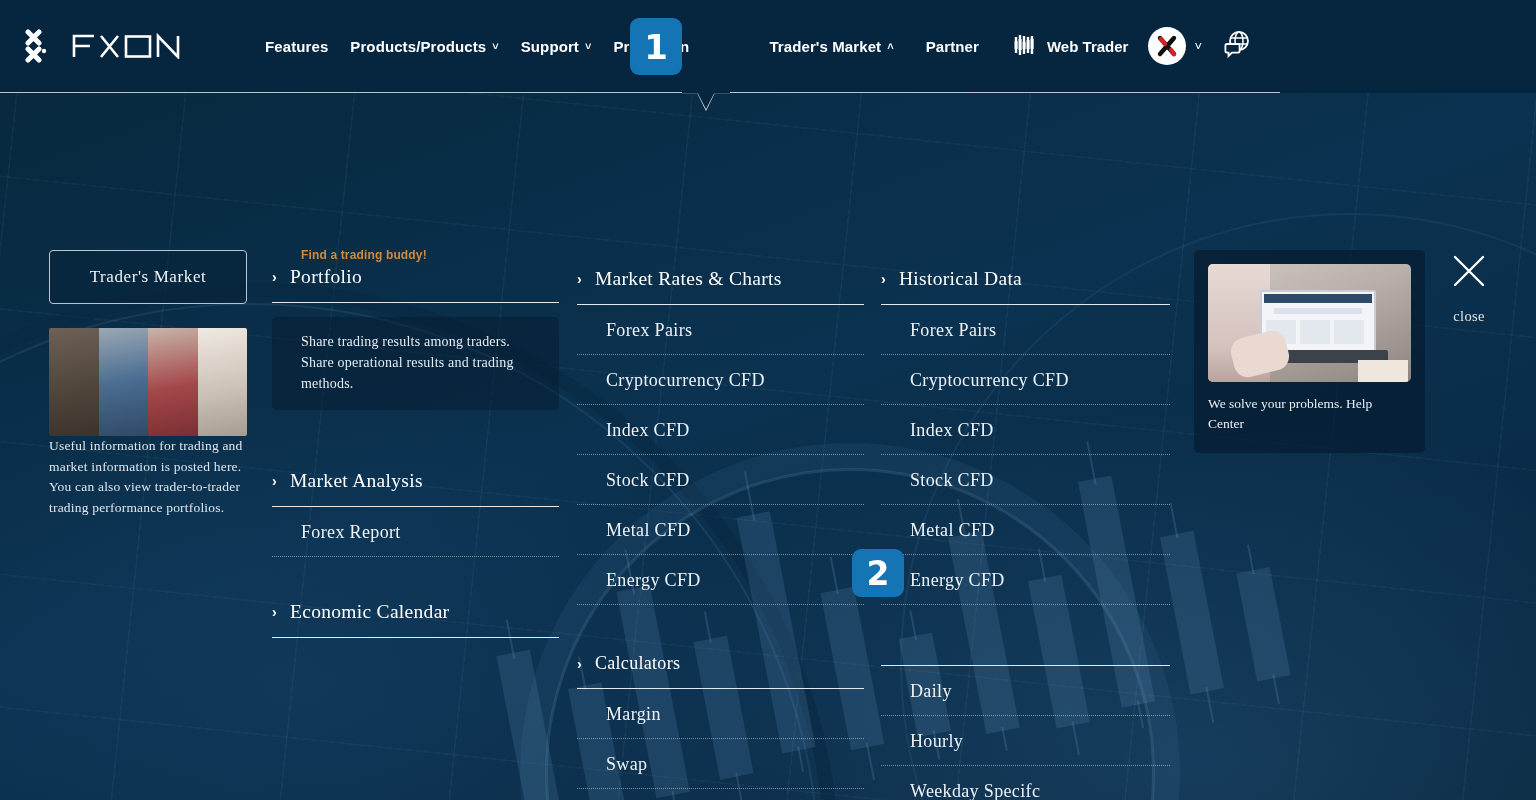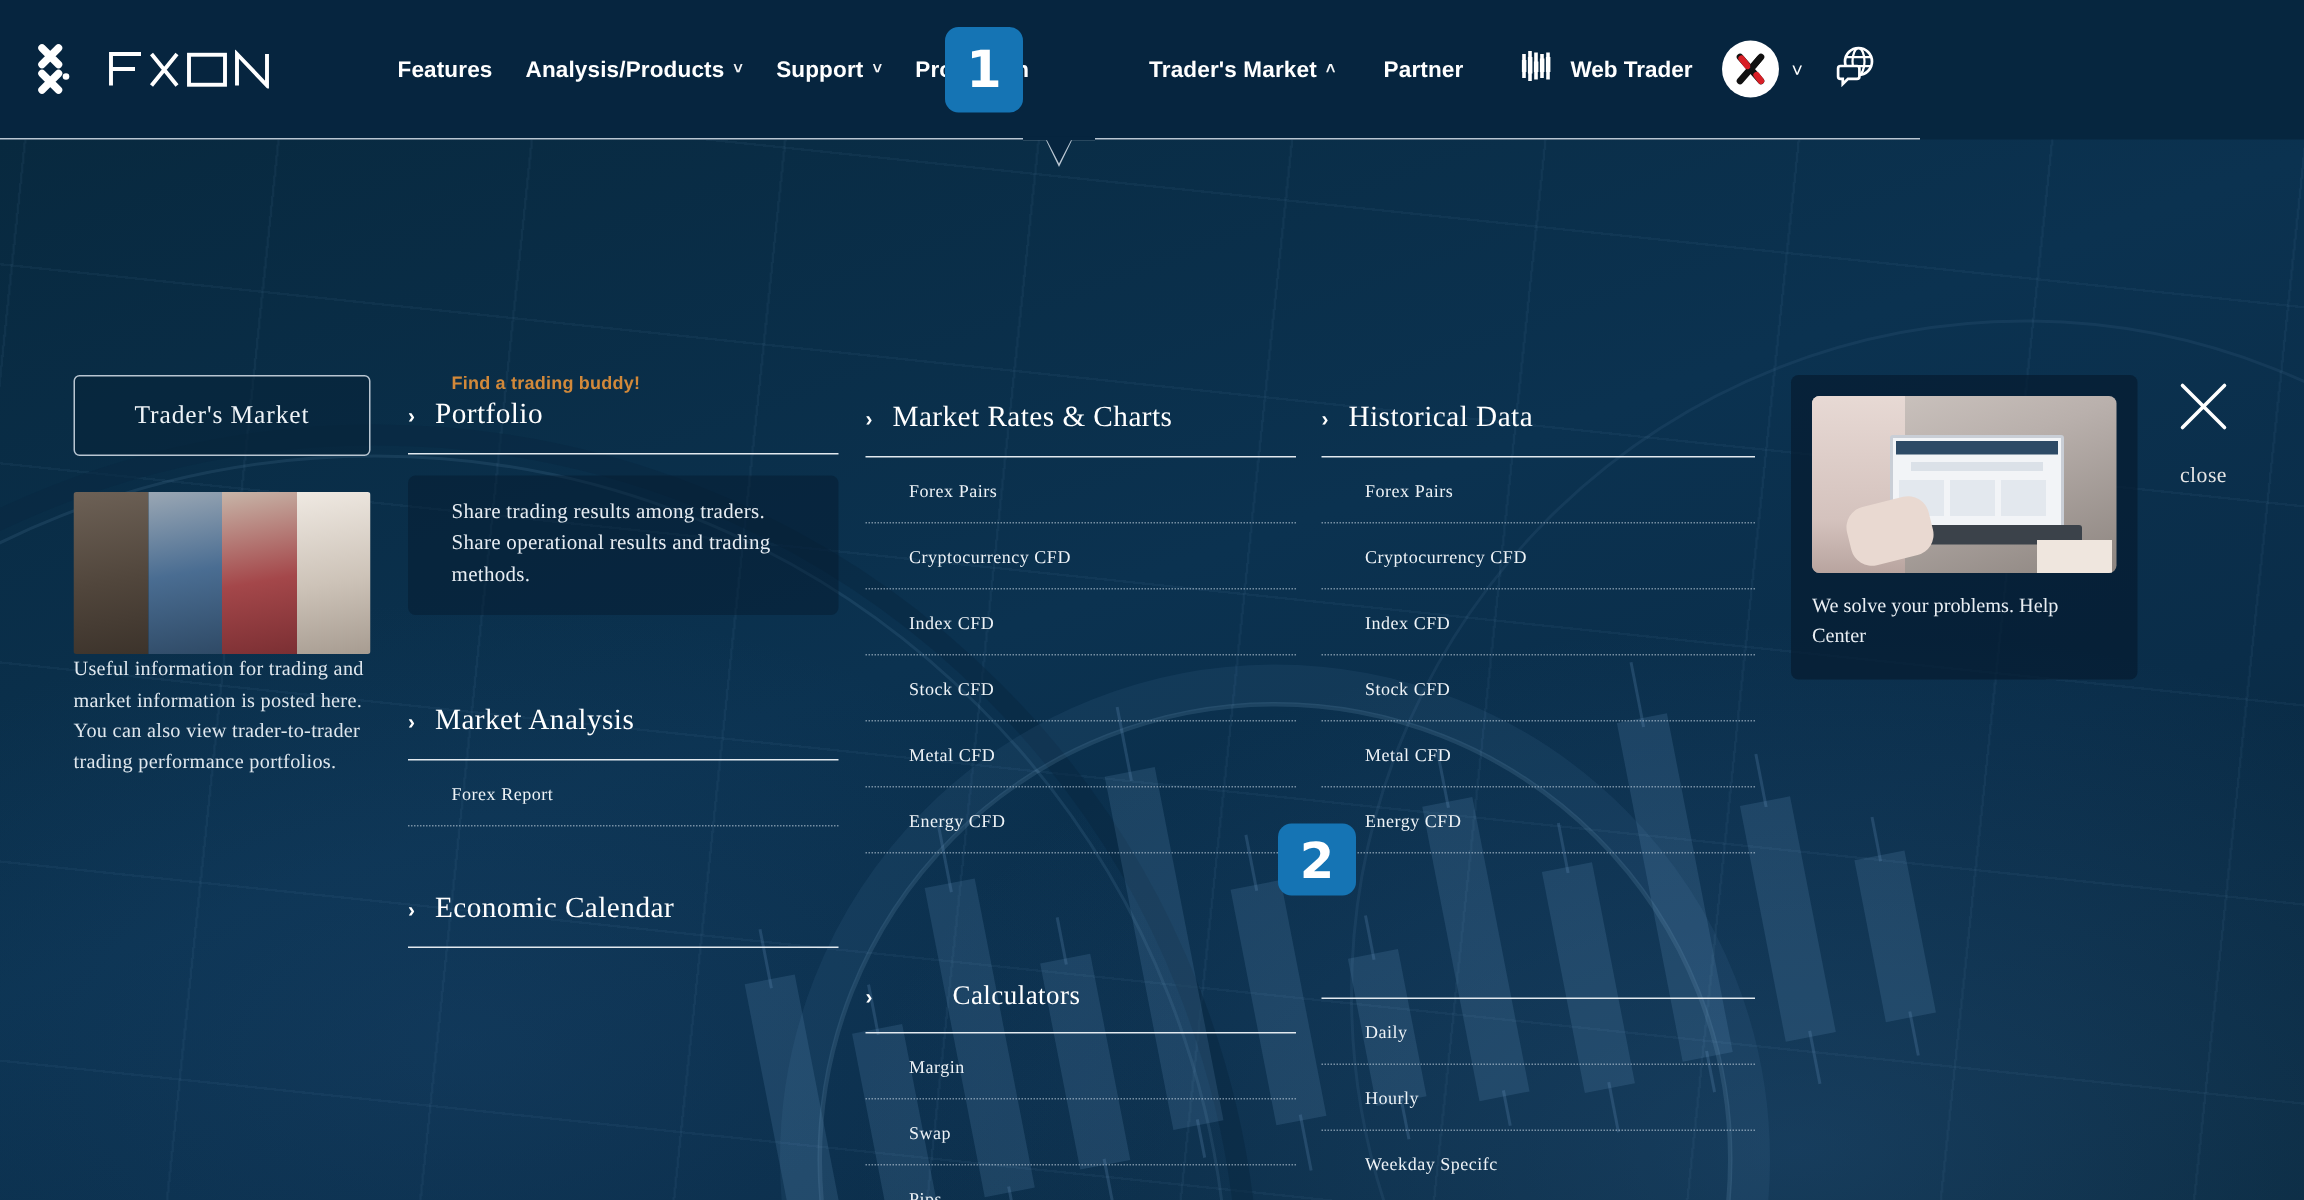--- a/index.html
+++ b/index.html
@@ -171,21 +171,21 @@
     cursor: pointer;
     padding-bottom: 2px;
   }
   .group-head .chev { font-size: 14px; font-weight: 700; font-family: "Liberation Sans", sans-serif; color:#fff; }
   .rule-solid { height: 1px; background: #e2e9ef; margin-top: 12px; }
   .rule-dot { height: 0; border-top: 1.5px dotted rgba(205,219,231,0.55); margin: 0; }
 
   .sub-item {
     color: #eef3f7;
     font-family: "Liberation Serif", serif;
-    font-size: 12px; letter-spacing: .35px;
+    font-size: 18px; letter-spacing: .35px;
     padding: 15px 0 13px 29px;
     cursor: pointer;
   }
   .desc-card {
     background: rgba(4,25,43,0.42);
     border-radius: 5px;
     padding: 14px 16px 16px 29px;
     margin-top: 14px;
   }
   .desc-card p {
@@ -319,21 +319,21 @@
           </g>
         </svg>
       </span>
     </div>
 
     <nav class="nav">
       <div class="nav-item">
         <span>Features</span>
       </div>
       <div class="nav-item">
-        <span>Analysis/Products</span>
+        <span>Products/Products</span>
         <span class="caret">˅</span>
       </div>
       <div class="nav-item">
         <span>Support</span>
         <span class="caret">˅</span>
       </div>
       <div class="nav-item">
         <span>Promotion</span>
       </div>
       <div class="nav-item" style="margin-left:58px;">
@@ -483,21 +483,21 @@
       <div class="rule-dot"></div>
       <div class="sub-item">Metal CFD</div>
       <div class="rule-dot"></div>
       <div class="sub-item">Energy CFD</div>
       <div class="rule-dot"></div>
     </div>
 
     <div class="col col-5">
       <div class="group-head">
         <span class="chev">›</span>
-        <span style="font-size:18px;margin-left:40px;">Calculators</span>
+        <span style="font-size:18px;">Calculators</span>
       </div>
       <div class="rule-solid"></div>
       <div class="sub-item">Margin</div>
       <div class="rule-dot"></div>
       <div class="sub-item">Swap</div>
       <div class="rule-dot"></div>
       <div class="sub-item">Pips</div>
 
     </div>
 

